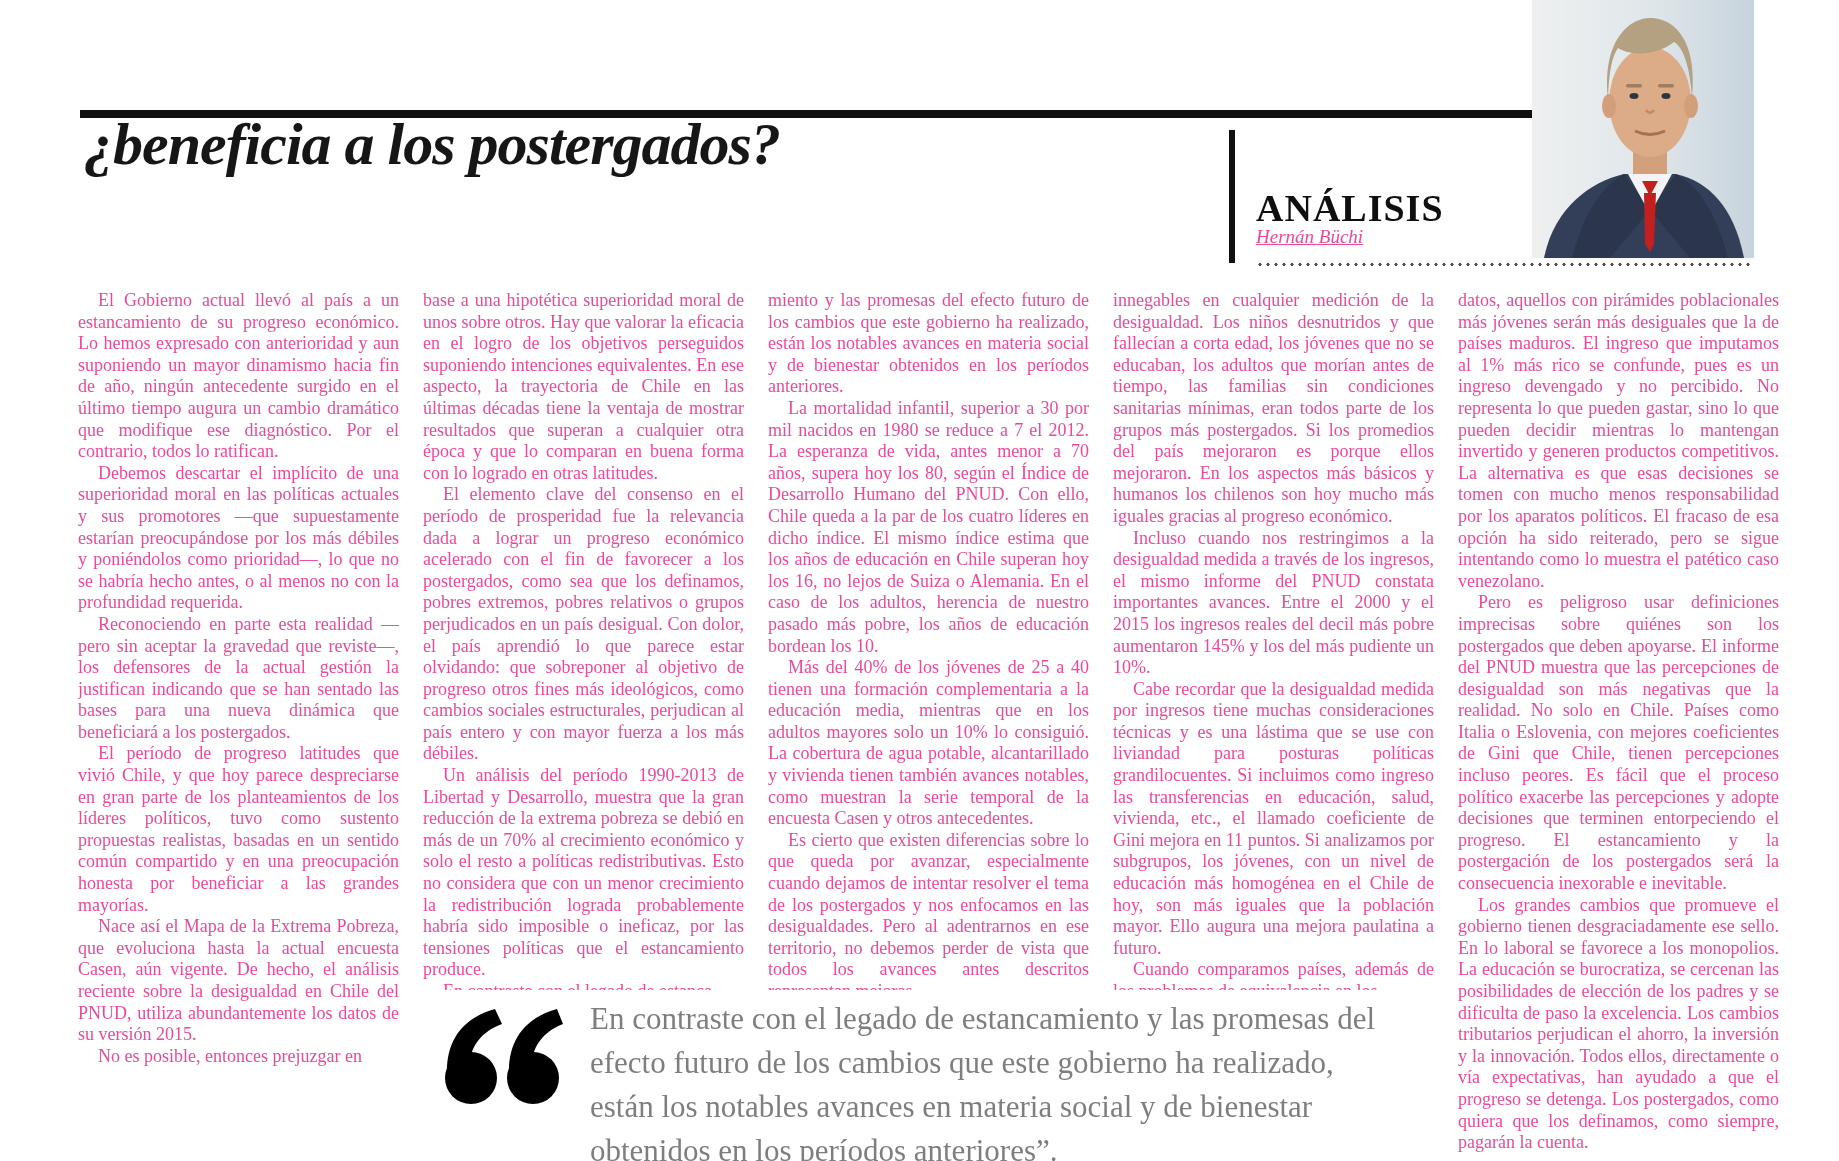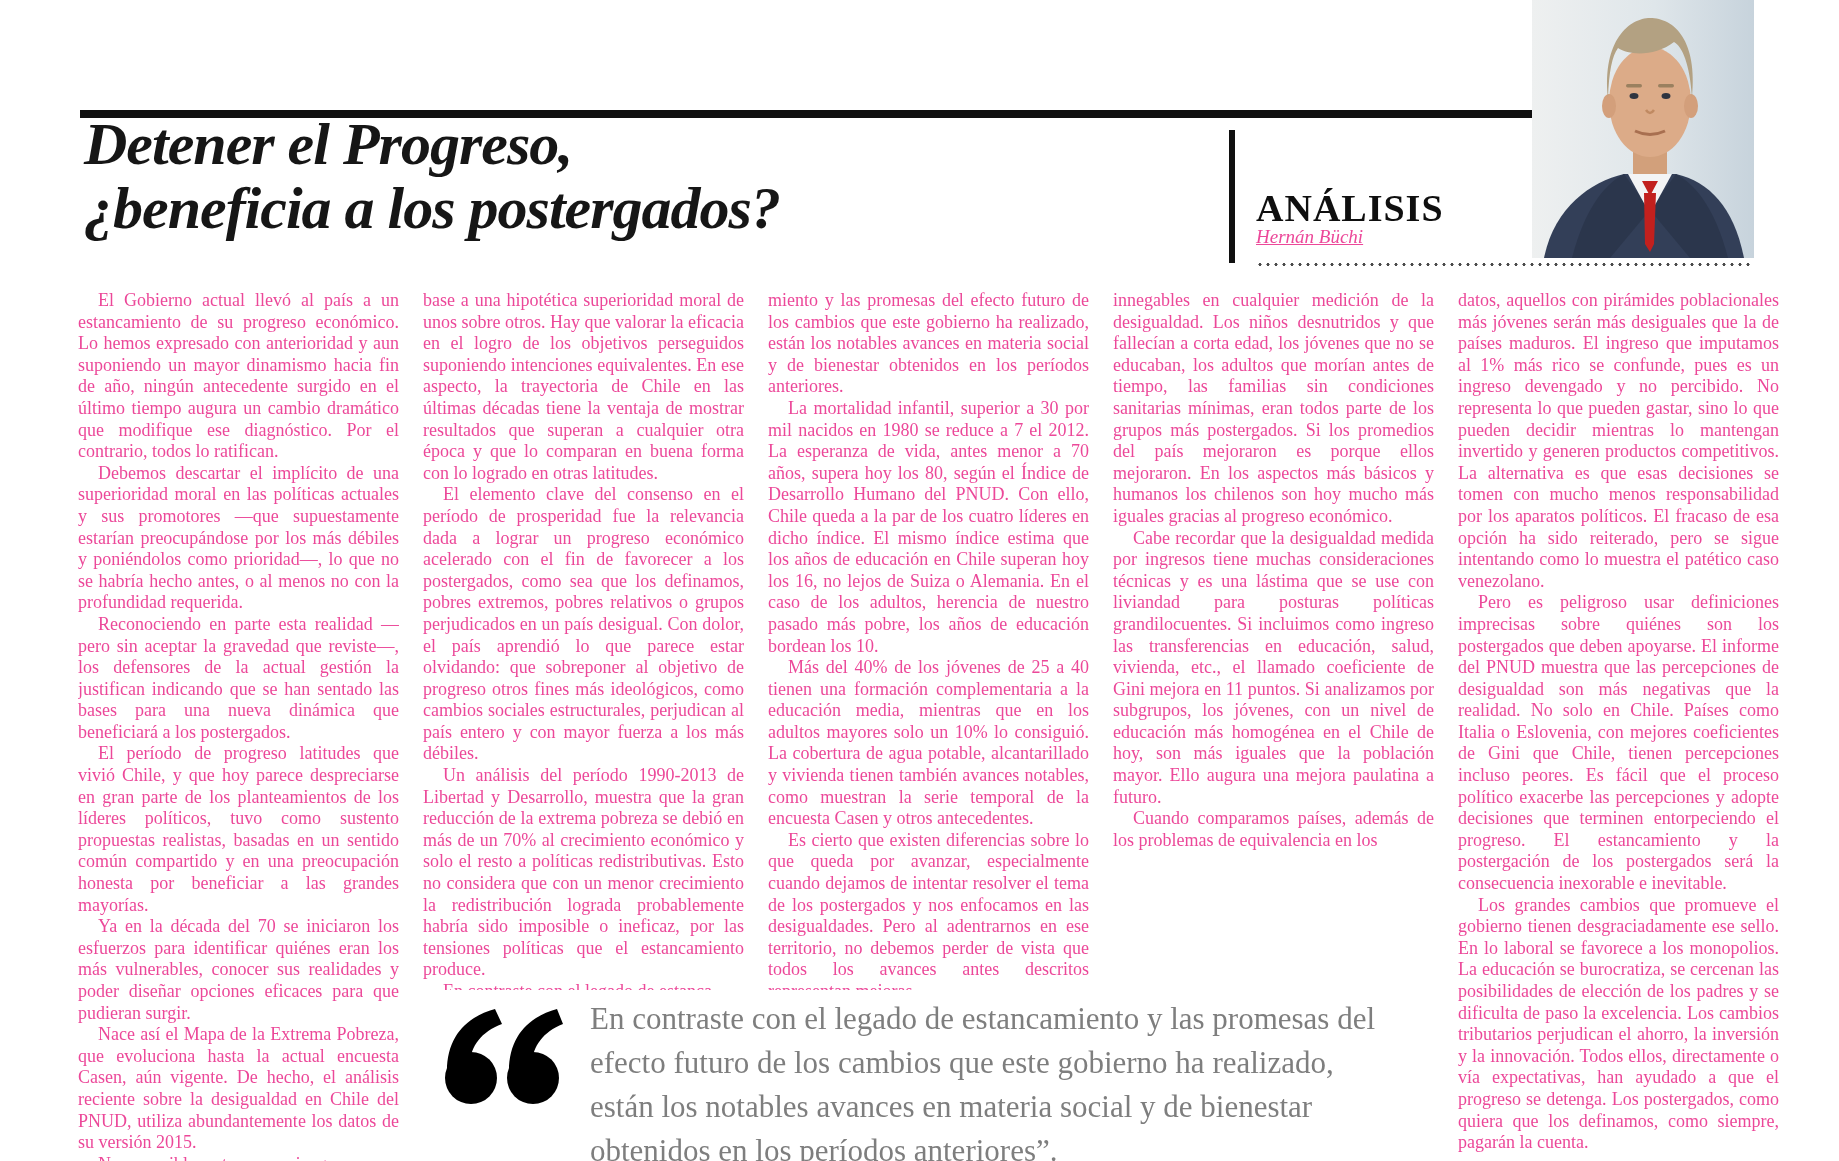--- a/index.html
+++ b/index.html
@@ -59,21 +59,20 @@
   }
 </style>
 </head>
 <body>
 
 <div class="page">
 
   <div class="top-rule"></div>
 
   <h1 class="headline">
-    <span class="hl">Detener el Progreso,</span>
     <span class="hl">¿beneficia a los postergados?</span>
   </h1>
 
   <div class="sec-bar"></div>
   <div class="sec-label">ANÁLISIS</div>
   <div class="author">Hernán Büchi</div>
   <div class="dotted"></div>
 
   <figure class="portrait">
     <svg viewBox="0 0 222 258" xmlns="http://www.w3.org/2000/svg">
@@ -111,38 +110,38 @@
       <polygon points="112,193 124,193 122,244 118,252 113,244" fill="#c2201e"></polygon>
     </svg>
   </figure>
 
   <section class="bodytext">
     <div class="col c1">
         <p>El Gobierno actual llevó al país a un estancamiento de su progreso económico. Lo hemos expresado con anterioridad y aun suponiendo un mayor dinamismo hacia fin de año, ningún antecedente surgido en el último tiempo augura un cambio dramático que modifique ese diagnóstico. Por el contrario, todos lo ratifican.</p>
         <p>Debemos descartar el implícito de una superioridad moral en las políticas actuales y sus promotores —que supuestamente estarían preocupándose por los más débiles y poniéndolos como prioridad—, lo que no se habría hecho antes, o al menos no con la profundidad requerida.</p>
         <p>Reconociendo en parte esta realidad —pero sin aceptar la gravedad que reviste—, los defensores de la actual gestión la justifican indicando que se han sentado las bases para una nueva dinámica que beneficiará a los postergados.</p>
         <p>El período de progreso latitudes que vivió Chile, y que hoy parece despreciarse en gran parte de los planteamientos de los líderes políticos, tuvo como sustento propuestas realistas, basadas en un sentido común compartido y en una preocupación honesta por beneficiar a las grandes mayorías.</p>
-        <p>Ya en la década del 70 se iniciaron los esfuerzos para identificar quiénes eran los más vulnerables, conocer sus realidades y poder diseñar opciones eficaces para que pudieran surgir.</p>
         <p>Nace así el Mapa de la Extrema Pobreza, que evoluciona hasta la actual encuesta Casen, aún vigente. De hecho, el análisis reciente sobre la desigualdad en Chile del PNUD, utiliza abundantemente los datos de su versión 2015.</p>
         <p>No es posible, entonces prejuzgar en</p>
       </div>
     <div class="col c2">
         <p class="cont">base a una hipotética superioridad moral de unos sobre otros. Hay que valorar la eficacia en el logro de los objetivos perseguidos suponiendo intenciones equivalentes. En ese aspecto, la trayectoria de Chile en las últimas décadas tiene la ventaja de mostrar resultados que superan a cualquier otra época y que lo comparan en buena forma con lo logrado en otras latitudes.</p>
         <p>El elemento clave del consenso en el período de prosperidad fue la relevancia dada a lograr un progreso económico acelerado con el fin de favorecer a los postergados, como sea que los definamos, pobres extremos, pobres relativos o grupos perjudicados en un país desigual. Con dolor, el país aprendió lo que parece estar olvidando: que sobreponer al objetivo de progreso otros fines más ideológicos, como cambios sociales estructurales, perjudican al país entero y con mayor fuerza a los más débiles.</p>
         <p>Un análisis del período 1990-2013 de Libertad y Desarrollo, muestra que la gran reducción de la extrema pobreza se debió en más de un 70% al crecimiento económico y solo el resto a políticas redistributivas. Esto no considera que con un menor crecimiento la redistribución lograda probablemente habría sido imposible o ineficaz, por las tensiones políticas que el estancamiento produce.</p>
         <p>En contraste con el legado de estanca-</p>
       </div>
     <div class="col c3">
         <p class="cont">miento y las promesas del efecto futuro de los cambios que este gobierno ha realizado, están los notables avances en materia social y de bienestar obtenidos en los períodos anteriores.</p>
         <p>La mortalidad infantil, superior a 30 por mil nacidos en 1980 se reduce a 7 el 2012. La esperanza de vida, antes menor a 70 años, supera hoy los 80, según el Índice de Desarrollo Humano del PNUD. Con ello, Chile queda a la par de los cuatro líderes en dicho índice. El mismo índice estima que los años de educación en Chile superan hoy los 16, no lejos de Suiza o Alemania. En el caso de los adultos, herencia de nuestro pasado más pobre, los años de educación bordean los 10.</p>
         <p>Más del 40% de los jóvenes de 25 a 40 tienen una formación complementaria a la educación media, mientras que en los adultos mayores solo un 10% lo consiguió. La cobertura de agua potable, alcantarillado y vivienda tienen también avances notables, como muestran la serie temporal de la encuesta Casen y otros antecedentes.</p>
         <p>Es cierto que existen diferencias sobre lo que queda por avanzar, especialmente cuando dejamos de intentar resolver el tema de los postergados y nos enfocamos en las desigualdades. Pero al adentrarnos en ese territorio, no debemos perder de vista que todos los avances antes descritos representan mejoras</p>
       </div>
     <div class="col c4">
         <p class="cont">innegables en cualquier medición de la desigualdad. Los niños desnutridos y que fallecían a corta edad, los jóvenes que no se educaban, los adultos que morían antes de tiempo, las familias sin condiciones sanitarias mínimas, eran todos parte de los grupos más postergados. Si los promedios del país mejoraron es porque ellos mejoraron. En los aspectos más básicos y humanos los chilenos son hoy mucho más iguales gracias al progreso económico.</p>
+        <p>Incluso cuando nos restringimos a la desigualdad medida a través de los ingresos, el mismo informe del PNUD constata importantes avances. Entre el 2000 y el 2015 los ingresos reales del decil más pobre aumentaron 145% y los del más pudiente un 10%.</p>
         <p>Cabe recordar que la desigualdad medida por ingresos tiene muchas consideraciones técnicas y es una lástima que se use con liviandad para posturas políticas grandilocuentes. Si incluimos como ingreso las transferencias en educación, salud, vivienda, etc., el llamado coeficiente de Gini mejora en 11 puntos. Si analizamos por subgrupos, los jóvenes, con un nivel de educación más homogénea en el Chile de hoy, son más iguales que la población mayor. Ello augura una mejora paulatina a futuro.</p>
         <p>Cuando comparamos países, además de los problemas de equivalencia en los</p>
       </div>
     <div class="col c5">
         <p class="cont">datos, aquellos con pirámides poblacionales más jóvenes serán más desiguales que la de países maduros. El ingreso que imputamos al 1% más rico se confunde, pues es un ingreso devengado y no percibido. No representa lo que pueden gastar, sino lo que pueden decidir mientras lo mantengan invertido y generen productos competitivos. La alternativa es que esas decisiones se tomen con mucho menos responsabilidad por los aparatos políticos. El fracaso de esa opción ha sido reiterado, pero se sigue intentando como lo muestra el patético caso venezolano.</p>
         <p>Pero es peligroso usar definiciones imprecisas sobre quiénes son los postergados que deben apoyarse. El informe del PNUD muestra que las percepciones de desigualdad son más negativas que la realidad. No solo en Chile. Países como Italia o Eslovenia, con mejores coeficientes de Gini que Chile, tienen percepciones incluso peores. Es fácil que el proceso político exacerbe las percepciones y adopte decisiones que terminen entorpeciendo el progreso. El estancamiento y la postergación de los postergados será la consecuencia inexorable e inevitable.</p>
         <p>Los grandes cambios que promueve el gobierno tienen desgraciadamente ese sello. En lo laboral se favorece a los monopolios. La educación se burocratiza, se cercenan las posibilidades de elección de los padres y se dificulta de paso la excelencia. Los cambios tributarios perjudican el ahorro, la inversión y la innovación. Todos ellos, directamente o vía expectativas, han ayudado a que el progreso se detenga. Los postergados, como quiera que los definamos, como siempre, pagarán la cuenta.</p>
       </div>
   </section>
 

